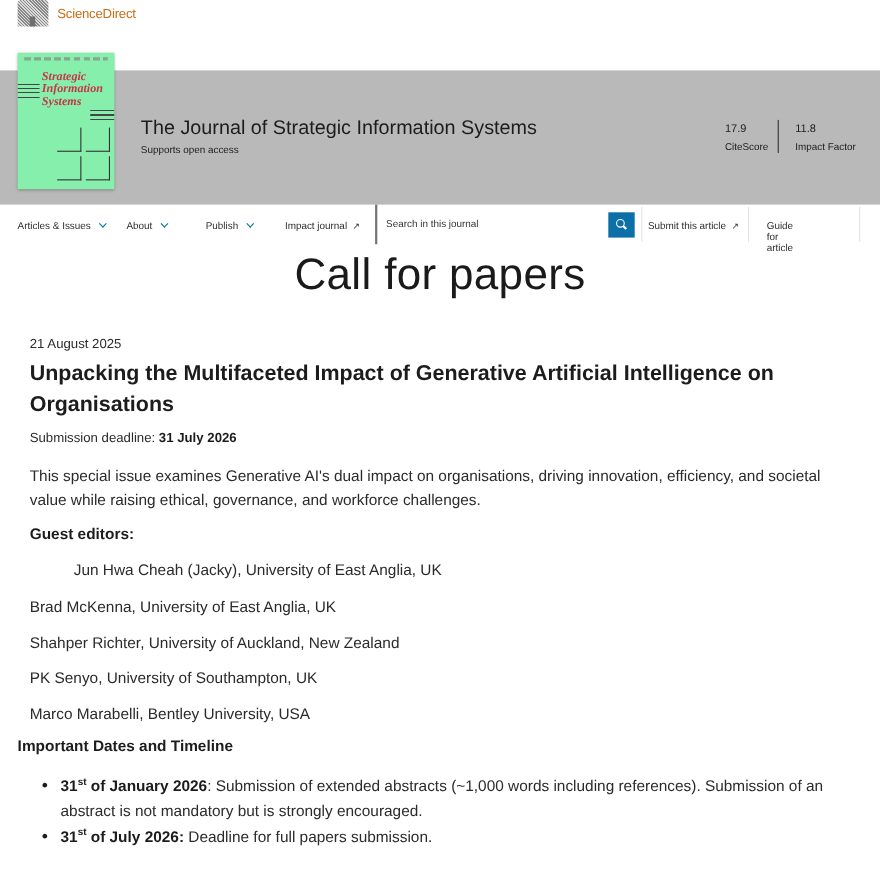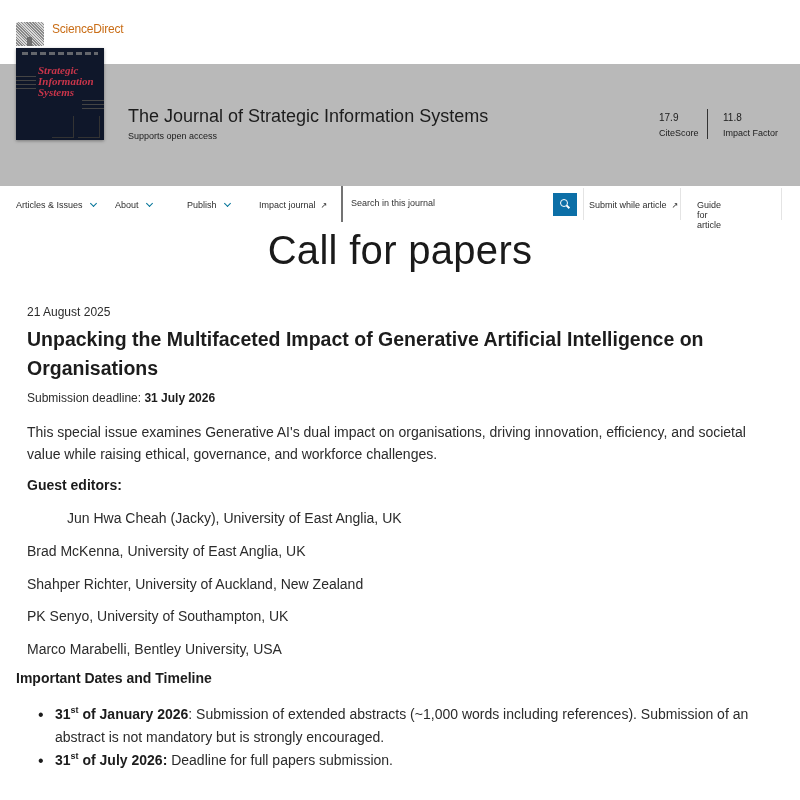--- a/index.html
+++ b/index.html
@@ -1,41 +1,41 @@
 <!DOCTYPE html>
 <html><head>
 <meta charset="utf-8">
 <style>
   * { box-sizing: border-box; margin: 0; padding: 0; }
   html, body { width: 800px; height: 800px; overflow: hidden; background: #fff; }
   body { font-family: "Liberation Sans", "DejaVu Sans", sans-serif; color: #1f1f1f; position: relative; }
 
   
   .topbar { position: absolute; top: 0; left: 0; width: 800px; height: 36px; display: flex; align-items: center; }
-  .logo { position: absolute; left: 16px; top: 22px; display: flex; align-items: flex-start; gap: 8px; }
+  .logo { position: absolute; left: 16px; top: 0; display: flex; align-items: center; gap: 8px; }
   .logo-tree { width: 28px; height: 24px; background:
       repeating-linear-gradient(45deg, #8a8a8a 0 1px, #d9d9d9 1px 2px);
       border-radius: 3px 3px 0 0; position: relative; }
   .logo-tree::after { content:""; position:absolute; left:11px; bottom:0; width:5px; height:9px; background:#6f6f6f; }
   .logo-text { color: #c96d16; font-size: 12px; letter-spacing: -0.2px; }
   .topnav { position: absolute; right: 18px; top: 11px; display: flex; gap: 20px; font-size: 9px; color: #2e2e2e; }
   .topnav-item { display: flex; align-items: center; gap: 5px; cursor: pointer; }
   .topnav-item:first-child { margin-right: 26px; }
   .ico { display: inline-block; width: 10px; height: 10px; position: relative; }
   .ico-help { border: 1.2px solid #333; border-radius: 50%; font-size: 7px; line-height: 8px; text-align: center; font-weight: bold; }
   .ico-search::before { content:""; position:absolute; left:0; top:0; width:6px; height:6px; border:1.3px solid #333; border-radius:50%; }
   .ico-search::after { content:""; position:absolute; left:7px; top:6px; width:1.5px; height:4px; background:#333; transform: rotate(-45deg); }
   .ico-user::before { content:""; position:absolute; left:3px; top:0; width:4px; height:4px; border:1.2px solid #333; border-radius:50%; }
   .ico-user::after { content:""; position:absolute; left:1px; top:6px; width:8px; height:4px; border:1.2px solid #333; border-bottom:none; border-radius:5px 5px 0 0; }
   .ico-bank::before { content:""; position:absolute; left:0; top:0; width:0; height:0; border-left:5px solid transparent; border-right:5px solid transparent; border-bottom:3px solid #333; }
   .ico-bank::after { content:""; position:absolute; left:1px; top:3px; width:8px; height:7px; background: repeating-linear-gradient(90deg, #333 0 1.5px, transparent 1.5px 3px); border-bottom:1.5px solid #333; }
 
   
   .banner { position: absolute; top: 64px; left: 0; width: 800px; height: 122px; background: #b9b9b9; }
-  .cover { position: absolute; left: 16px; top: 48px; width: 88px; height: 92px; background: #0f172a; box-shadow: 0 1px 3px rgba(0,0,0,0.35); overflow: hidden; }
+  .cover { position: absolute; left: 16px; top: 48px; width: 88px; height: 124px; background: #86efac; box-shadow: 0 1px 3px rgba(0,0,0,0.35); overflow: hidden; }
   .cover .c-top { position:absolute; left:6px; top:4px; width:76px; height:3px; background: repeating-linear-gradient(90deg,#888 0 6px, transparent 6px 9px); opacity:.7; }
   .cover .c-title { position:absolute; left:22px; top:17px; font-family: "Liberation Serif", "DejaVu Serif", serif; font-style: italic; font-weight: bold; color:#c8354a; font-size: 11px; line-height: 11px; }
   .cover .c-lines { position:absolute; left:0; top:28px; width:20px; height:14px; background: repeating-linear-gradient(180deg,#444 0 1px, transparent 1px 4px); }
   .cover .c-lines2 { position:absolute; right:0; top:52px; width:22px; height:10px; background: repeating-linear-gradient(180deg,#444 0 1px, transparent 1px 4px); }
   .cover .c-box { position:absolute; border-right: 1.5px solid #333; border-bottom: 1.5px solid #333; }
   .journal-title { position: absolute; left: 128px; top: 106px; font-size: 18px; color: #1c1c1c; }
   .journal-sub { position: absolute; left: 128px; top: 131px; font-size: 9px; color: #1c1c1c; }
   .metric { position: absolute; top: 112px; font-size: 9px; color: #1c1c1c; }
   .metric .val { font-size: 10px; display:block; margin-bottom: 5px; }
   .metric-sep { position: absolute; left: 707px; top: 109px; width: 1px; height: 30px; background: #333; }
@@ -125,21 +125,21 @@
       <span class="ext">↗</span>
   </div>
   <div class="jsearch">
     <input type="text" placeholder="Search in this journal" style="">
     <div class="jsearch-btn">
       <span class="ico ico-search"></span>
     </div>
   </div>
   <div class="vsep" style="left:583px;"></div>
   <div class="jnav-item" style="left:589px;">
-    <span>Submit while article</span>
+    <span>Submit this article</span>
       <span class="ext">↗</span>
   </div>
   <div class="vsep" style="left:680px;"></div>
   <div class="jnav-item" style="left:697px;">
     <span>Guide for article</span>
   </div>
   <div class="vsep" style="left:781px;"></div>
 </div>
 
 <h1 class="page-heading">Call for papers</h1>

